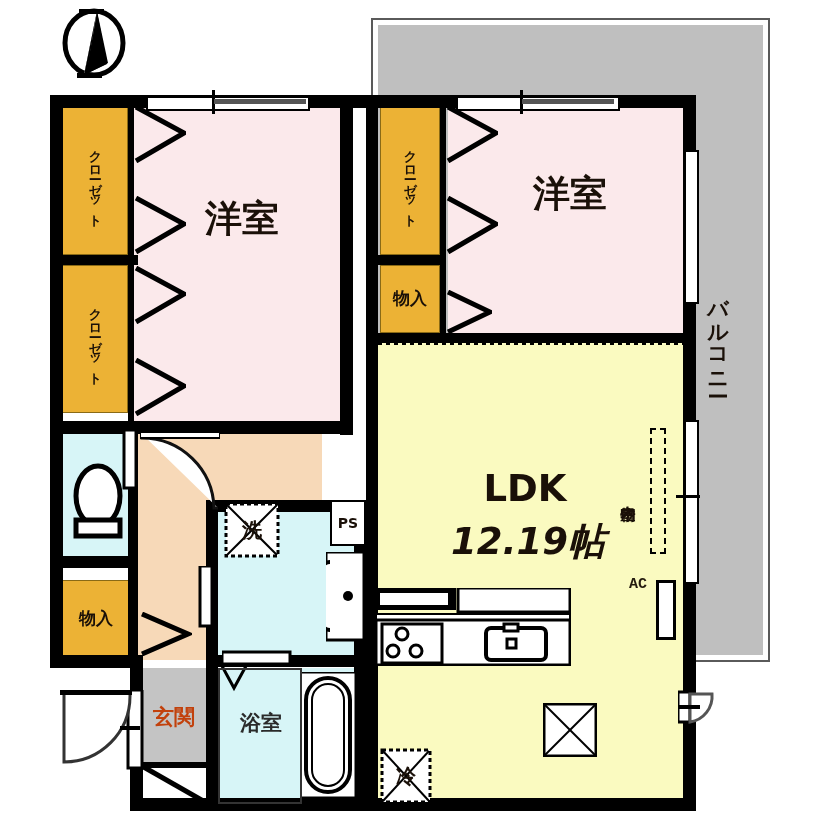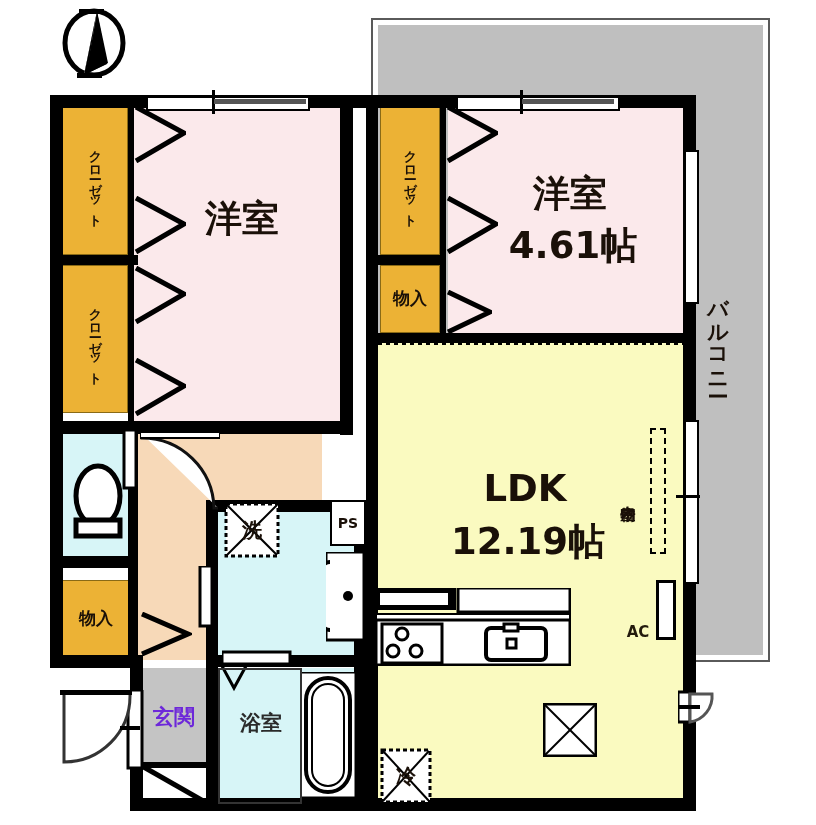--- a/index.html
+++ b/index.html
@@ -304,31 +304,30 @@
       <rect x="1" y="1" width="52" height="52" fill="#fff" stroke="#000" stroke-width="3"></rect>
       <line x1="2" y1="2" x2="52" y2="52" stroke="#000" stroke-width="2"></line>
       <line x1="52" y1="2" x2="2" y2="52" stroke="#000" stroke-width="2"></line>
     </svg>
   </div>
 
   <div class="abs" style="left:650px;top:428px;width:16px;height:126px;border:2px dashed #000;background:#FAFAC0;"></div>
   <div class="lbl vert tiny" style="left:614px;top:440px;width:26px;height:110px;font-size:15px;">室内物干</div>
 
   <div class="abs" style="left:656px;top:580px;width:20px;height:60px;border:3px solid #000;background:#fff;"></div>
-  <div class="lbl ac" style="left:622px;top:616px;width:32px;height:34px;">AC</div>
+  <div class="lbl ac" style="left:622px;top:568px;width:32px;height:34px;font-family:Liberation Mono, monospace;">AC</div>
 
   <div class="abs" style="left:378px;top:341px;width:306px;height:4px;
               background:repeating-linear-gradient(90deg,#000 0 4px,transparent 4px 8px);"></div>
 
   <div class="lbl big" style="left:182px;top:195px;width:120px;height:48px;">洋室</div>
 
   <div class="lbl big" style="left:510px;top:170px;width:120px;height:48px;">洋室</div>
-  <div class="lbl big" style="left:490px;top:222px;width:166px;height:48px;">4.61帖</div>
 
   <div class="lbl big" style="left:460px;top:465px;width:130px;height:48px;">LDK</div>
-  <div class="lbl big" style="left:435px;top:518px;width:186px;height:48px;">12.19帖</div>
+  <div class="lbl big" style="left:435px;top:518px;width:186px;height:48px;font-style:italic;">12.19帖</div>
 
 
   <div class="lbl mid" style="left:224px;top:706px;width:74px;height:34px;color:#2a2a2a;">浴室</div>
 
-  <div class="lbl mid" style="left:138px;top:700px;width:72px;height:34px;color:#6d28d9;">玄関</div>
+  <div class="lbl mid" style="left:138px;top:700px;width:72px;height:34px;color:#c2410c;">玄関</div>
 
 </div>
 
 </body></html>

